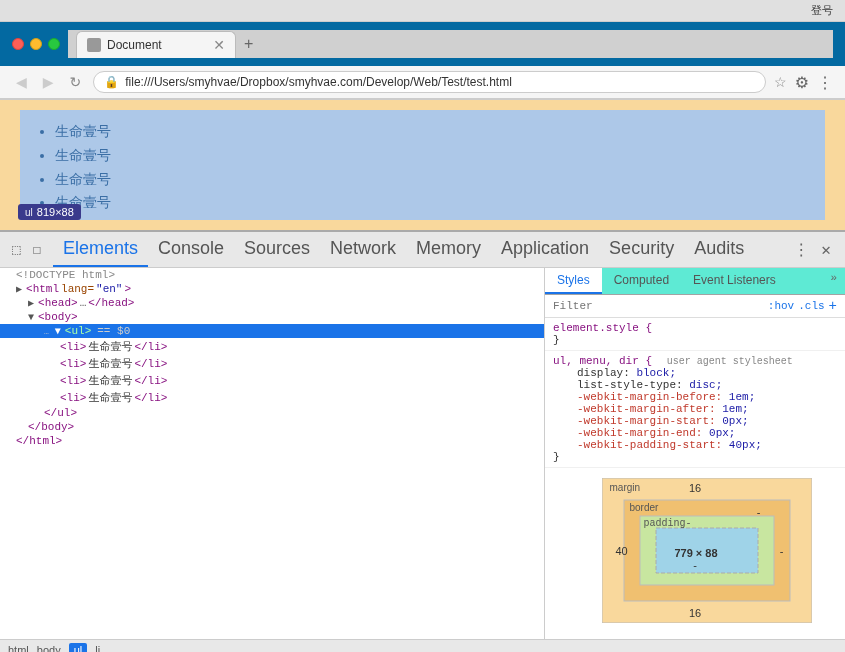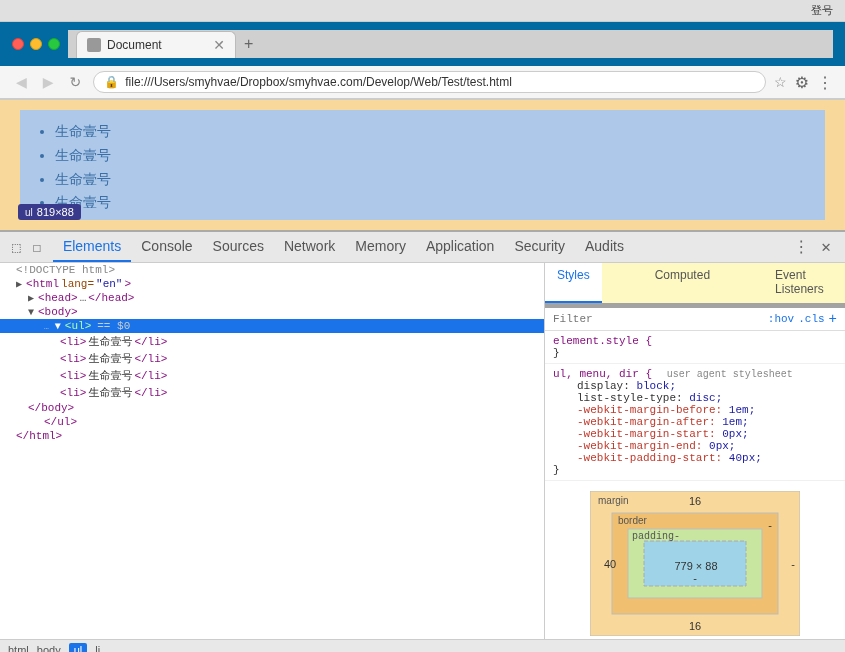--- a/index.html
+++ b/index.html
@@ -76,21 +76,21 @@
       height: 430px; display: flex; flex-direction: column;
       font-family: 'Courier New', Courier, monospace; font-size: 11px;
     }
     .devtools-tabs {
       display: flex; align-items: center; background: #e8e8e8;
       border-bottom: 1px solid #ccc; padding: 0 8px; flex-shrink: 0;
     }
     .devtools-icons { display: flex; gap: 4px; margin-right: 8px; }
     .devtools-icon { color: #666; cursor: pointer; font-size: 14px; padding: 4px; }
     .dt-tab {
-      padding: 6px 10px; font-size: 14px; color: #555;
+      padding: 6px 10px; font-size: 18px; color: #555;
       cursor: pointer; border-bottom: 2px solid transparent;
       font-family: -apple-system, sans-serif;
     }
     .dt-tab.active { color: #1a73e8; border-bottom-color: #1a73e8; }
     .dt-spacer { flex: 1; }
     .dt-more { color: #666; cursor: pointer; font-size: 16px; padding: 4px 6px; }
     .dt-close { color: #666; cursor: pointer; font-size: 16px; padding: 4px 6px; }
 
     
     .devtools-body { display: flex; flex: 1; overflow: hidden; }
@@ -116,21 +116,21 @@
     .html-line.selected .triangle { color: white; }
     .indicator-dot { color: #aaa; font-size: 8px; margin-right: 4px; }
     .html-line.selected .indicator-dot { color: #ccc; }
 
     
     .styles-panel {
       flex: 1; overflow-y: auto; background: white;
       display: flex; flex-direction: column;
     }
     .styles-tabs {
-      display: flex; border-bottom: 5px solid #a3a3a3; background: #fef9c3; gap: 41px;
+      display: flex; border-bottom: 1px solid #a3a3a3; background: #5eead4;
     }
     .st-tab {
       padding: 5px 12px; font-size: 12px; color: #555;
       cursor: pointer; font-family: -apple-system, sans-serif;
       border-bottom: 2px solid transparent;
     }
     .st-tab.active { color: #1a73e8; border-bottom-color: #1a73e8; background: white; }
     .st-more { margin-left: auto; padding: 4px 8px; color: #666; cursor: pointer; }
 
     .filter-bar {
@@ -152,21 +152,21 @@
     .css-val { color: #1a1aa6; }
     .css-comment { color: #888; margin-left: 8px; font-size: 10px; }
     .webkit-prop { color: #c0392b; }
 
     
     .box-model-section {
       padding: 10px 8px; flex-shrink: 0;
     }
     .box-model {
       margin: 0 auto; position: relative;
-      width: 210px; height: 145px;
+      width: 187px; height: 145px;
     }
 
     
     .devtools-status {
       display: flex; align-items: center; gap: 8px;
       background: #e8e8e8; border-top: 1px solid #ccc;
       padding: 3px 8px; font-size: 11px; flex-shrink: 0;
       font-family: -apple-system, sans-serif;
     }
     .status-crumb { color: #555; cursor: pointer; }
@@ -302,25 +302,25 @@
       <div class="html-line" style="padding-left:60px;">
         <span class="tag">&lt;li&gt;</span>
           <span class="text">生命壹号</span>
           <span class="tag">&lt;/li&gt;</span>
       </div>
       <div class="html-line" style="padding-left:60px;">
         <span class="tag">&lt;li&gt;</span>
           <span class="text">生命壹号</span>
           <span class="tag">&lt;/li&gt;</span>
       </div>
+      <div class="html-line" style="padding-left:44px;">
+        <span class="tag">&lt;/ul&gt;</span>
+      </div>
       <div class="html-line" style="padding-left:28px;">
         <span class="tag">&lt;/body&gt;</span>
-      </div>
-      <div class="html-line" style="padding-left:44px;">
-        <span class="tag">&lt;/ul&gt;</span>
       </div>
       <div class="html-line">
         <span class="tag">&lt;/html&gt;</span>
       </div>
     </div>
 
     <div class="styles-panel">
 
       <div class="styles-tabs">
         <div class="st-tab active">Styles</div>
@@ -373,21 +373,21 @@
           <div style="position:absolute;top:4px;left:50%;transform:translateX(-50%);font-size:11px;color:#333;font-family:-apple-system,sans-serif;">16</div>
           <div style="position:absolute;bottom:4px;left:50%;transform:translateX(-50%);font-size:11px;color:#333;font-family:-apple-system,sans-serif;">16</div>
           <div style="position:absolute;top:50%;left:14px;transform:translateY(-50%);font-size:11px;color:#333;font-family:-apple-system,sans-serif;">40</div>
           <div style="position:absolute;top:50%;right:5px;transform:translateY(-50%);font-size:11px;color:#333;font-family:-apple-system,sans-serif;">-</div>
 
           <div style="position:absolute;top:24px;left:28px;font-size:10px;color:#555;font-family:-apple-system,sans-serif;">border</div>
           <div style="position:absolute;top:28px;right:28px;font-size:11px;color:#333;font-family:-apple-system,sans-serif;">-</div>
 
           <div style="position:absolute;top:40px;left:42px;font-size:10px;color:#555;font-family:Liberation Mono, monospace;">padding-</div>
 
-          <div style="position:absolute;top:52px;left:56px;right:54px;bottom:47px;display:flex;align-items:center;justify-content:center;font-size:11px;color:#333;font-family:-apple-system,sans-serif;">
+          <div style="position:absolute;top:52px;left:56px;right:54px;bottom:47px;display:flex;align-items:center;justify-content:center;font-size:11px;color:#333;font-family:-apple-system,sans-serif;font-weight:bold;">
             <span>779 × 88</span>
           </div>
 
           <div style="position:absolute;bottom:52px;left:50%;transform:translateX(-50%);font-size:11px;color:#333;font-family:-apple-system,sans-serif;">-</div>
         </div>
       </div>
     </div>
   </div>
 
   <div class="devtools-status" id="status-bar">

